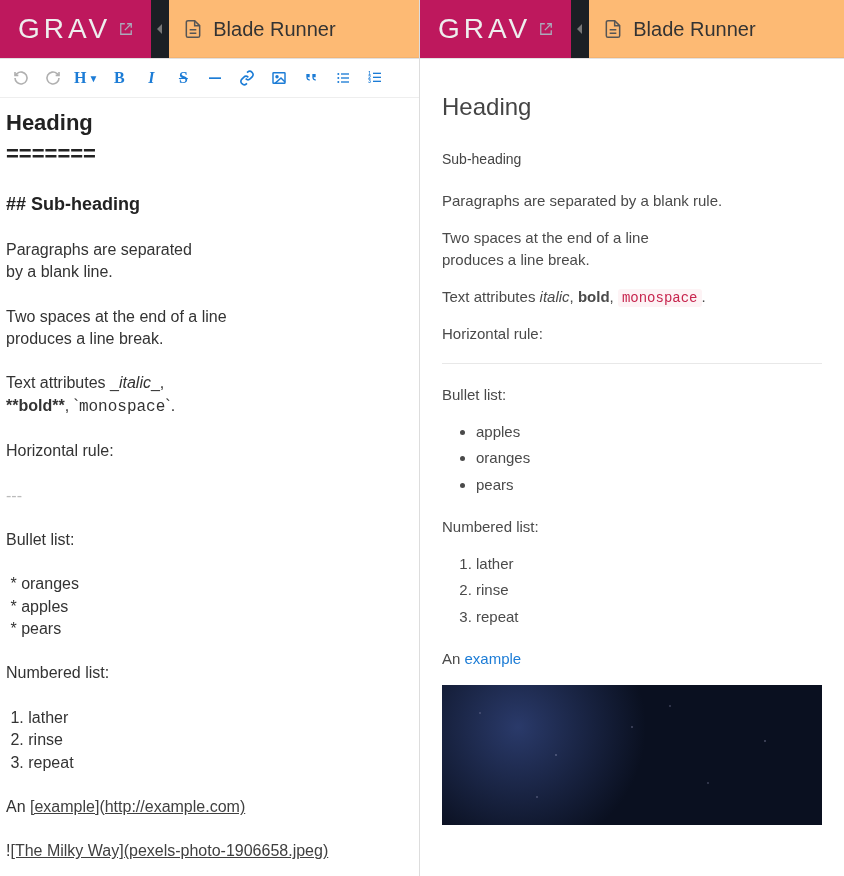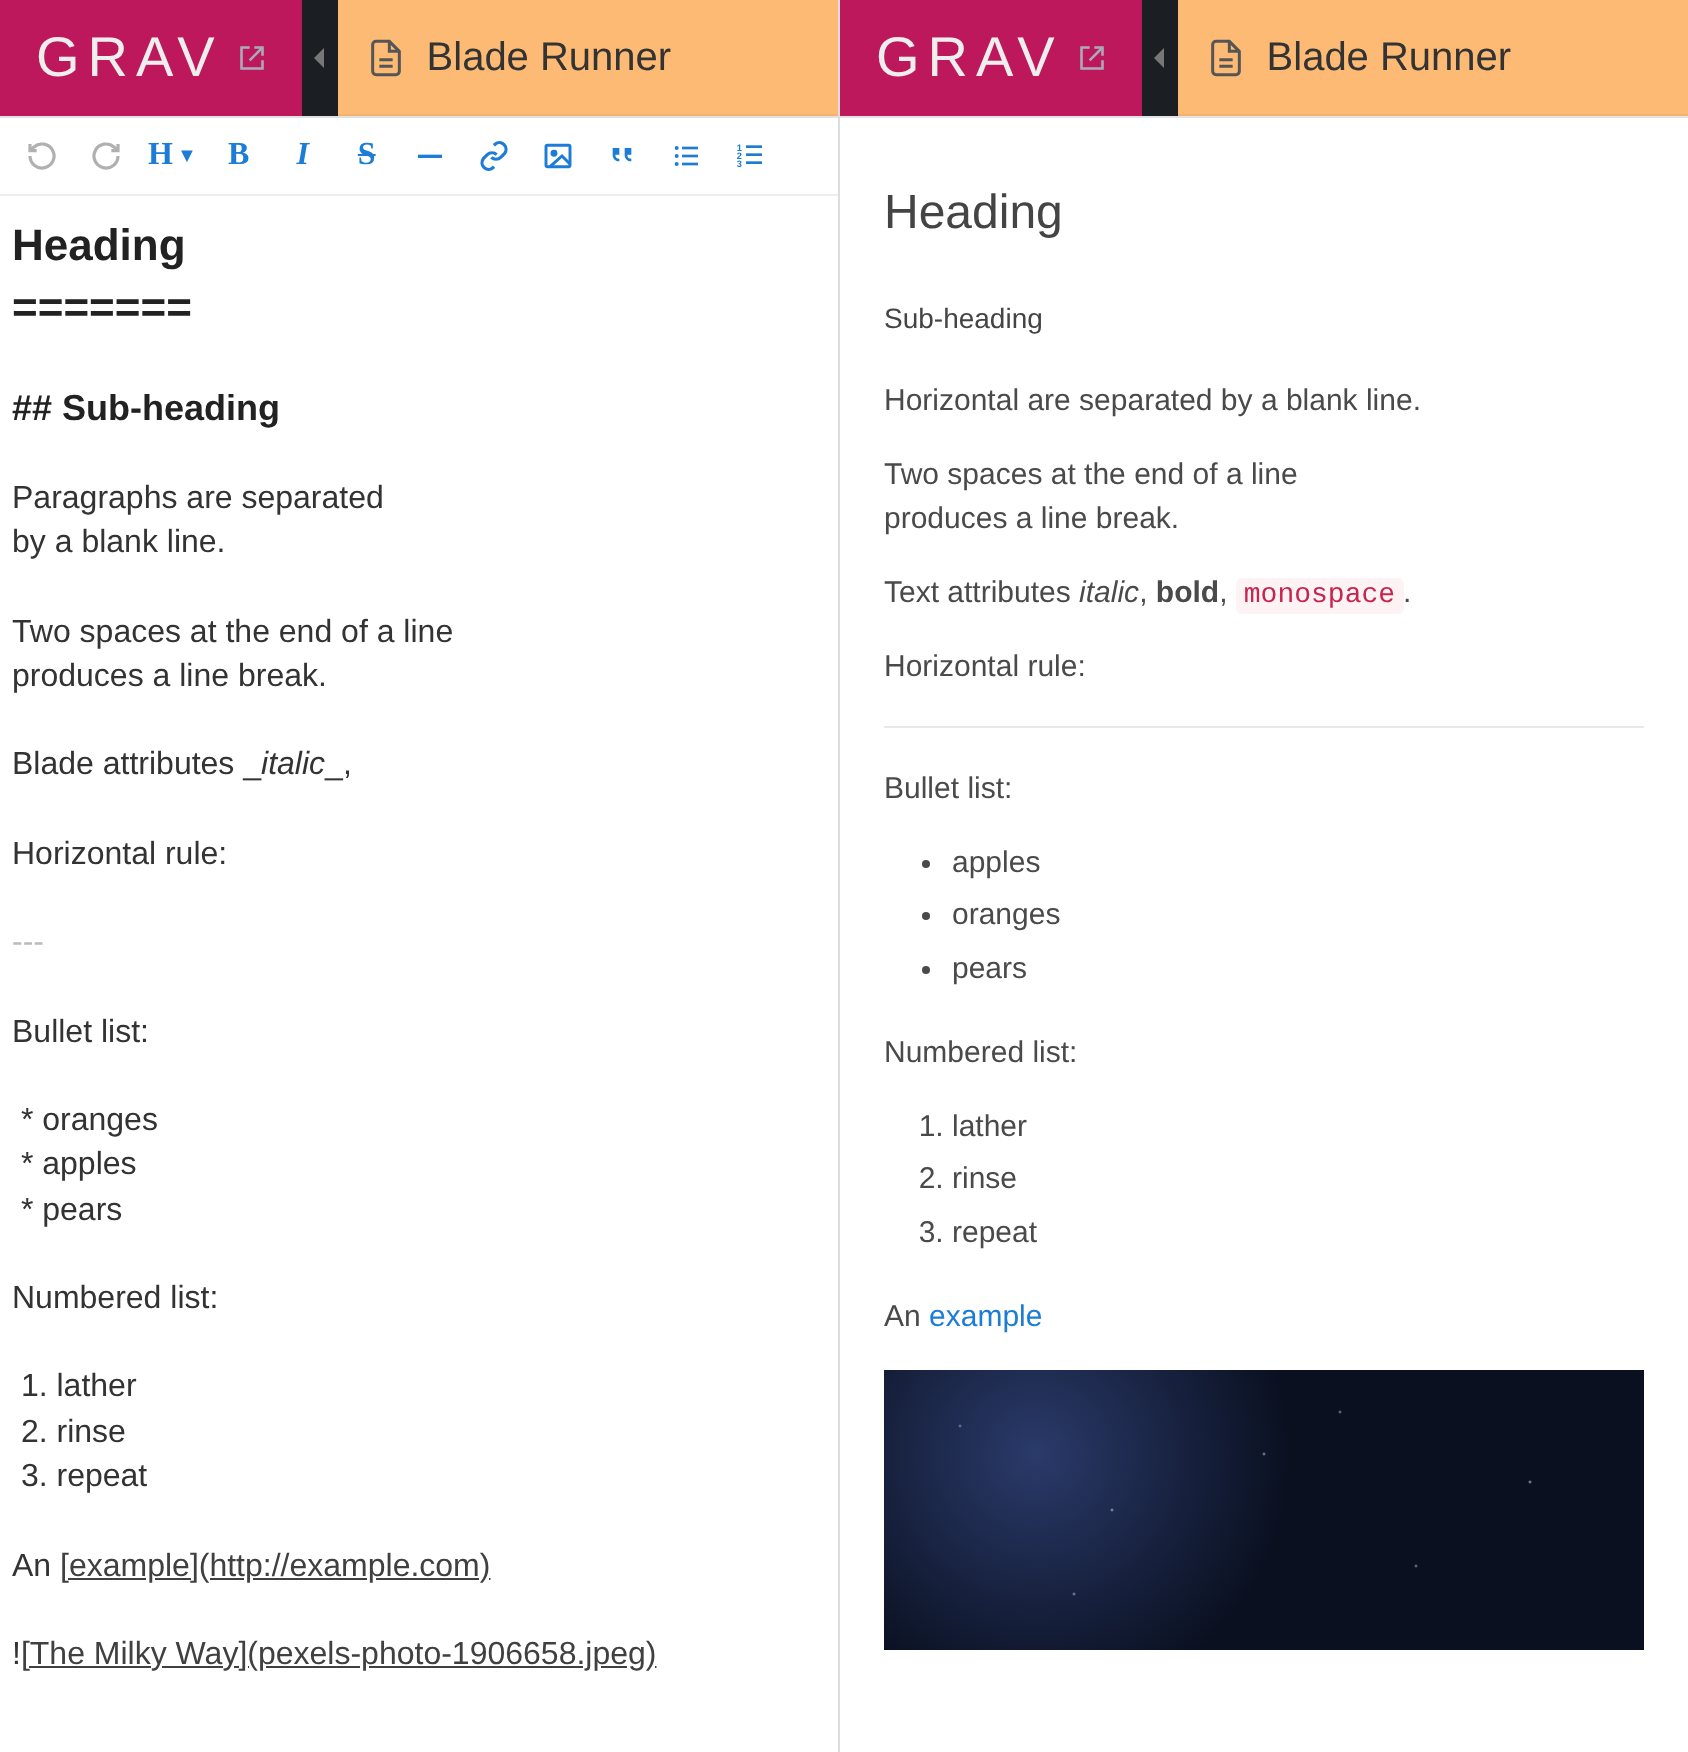--- a/index.html
+++ b/index.html
@@ -151,21 +151,22 @@
         <div class="spacer-line">&nbsp;</div>
         <div class="l h2line">## Sub-heading</div>
         <div class="spacer-line">&nbsp;</div>
         <div class="l ">Paragraphs are separated</div>
         <div class="l ">by a blank line.</div>
         <div class="spacer-line">&nbsp;</div>
         <div class="l ">Two spaces at the end of a line</div>
         <div class="l ">produces a line break.</div>
         <div class="spacer-line">&nbsp;</div>
       </div>
-    <div class="l"><span>Blade attributes _</span><span class="ital">italic</span><span>_,</span></div>
+    <div class="l"><span>Text attributes _</span><span class="ital">italic</span><span>_,</span></div>
+    <div class="l"><span class="bold">**</span><span class="bold">bold</span><span class="bold">**</span><span>, `</span><span class="mono">monospace</span><span>`.</span></div>
     <div class="spacer-line"></div>
     <div class="l">Horizontal rule:</div>
     <div class="spacer-line"></div>
     <div class="l" style="color:#bbb">---</div>
     <div class="spacer-line"></div>
     <div class="l">Bullet list:</div>
     <div class="spacer-line"></div>
     <div id="ed-bullets">
         <div class="l"> * oranges</div>
         <div class="l"> * apples</div>
@@ -212,21 +213,21 @@
           </svg>
       </span>
       <span class="tab-title">Blade Runner</span>
     </div>
   </div>
   <div class="pvdivider"></div>
 
   <div class="preview-area">
     <h1>Heading</h1>
     <h2>Sub-heading</h2>
-    <p>Horizontal are separated by a blank line.</p>
+    <p>Paragraphs are separated by a blank rule.</p>
     <p><span>Two spaces at the end of a line</span><br><span>produces a line break.</span></p>
     <p>
       <span>Text attributes </span><em>italic</em><span>, </span><strong>bold</strong><span>, </span><code>monospace</code><span>.</span>
     </p>
     <p>Horizontal rule:</p>
     <hr>
     <p>Bullet list:</p>
     <ul id="pv-bullets">
         <li>apples</li>
         <li>oranges</li>

